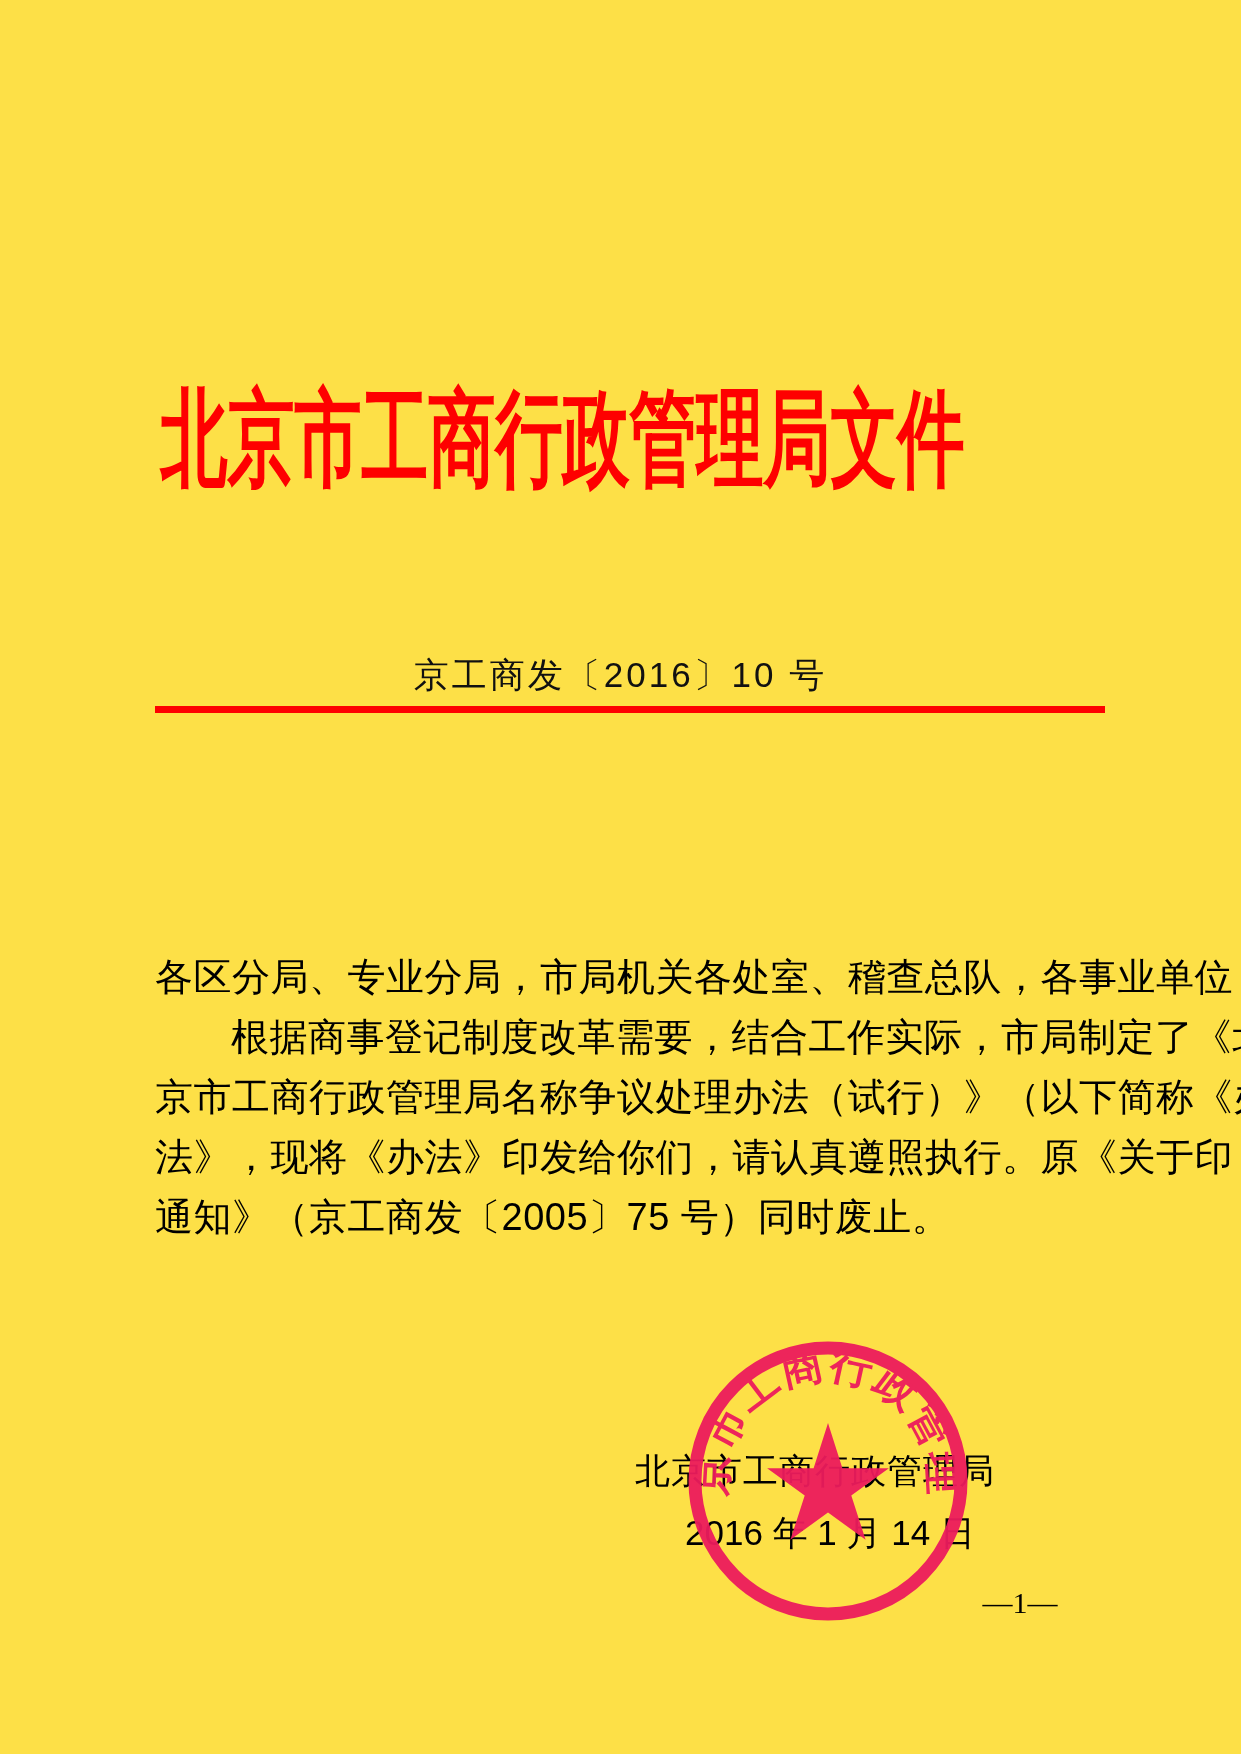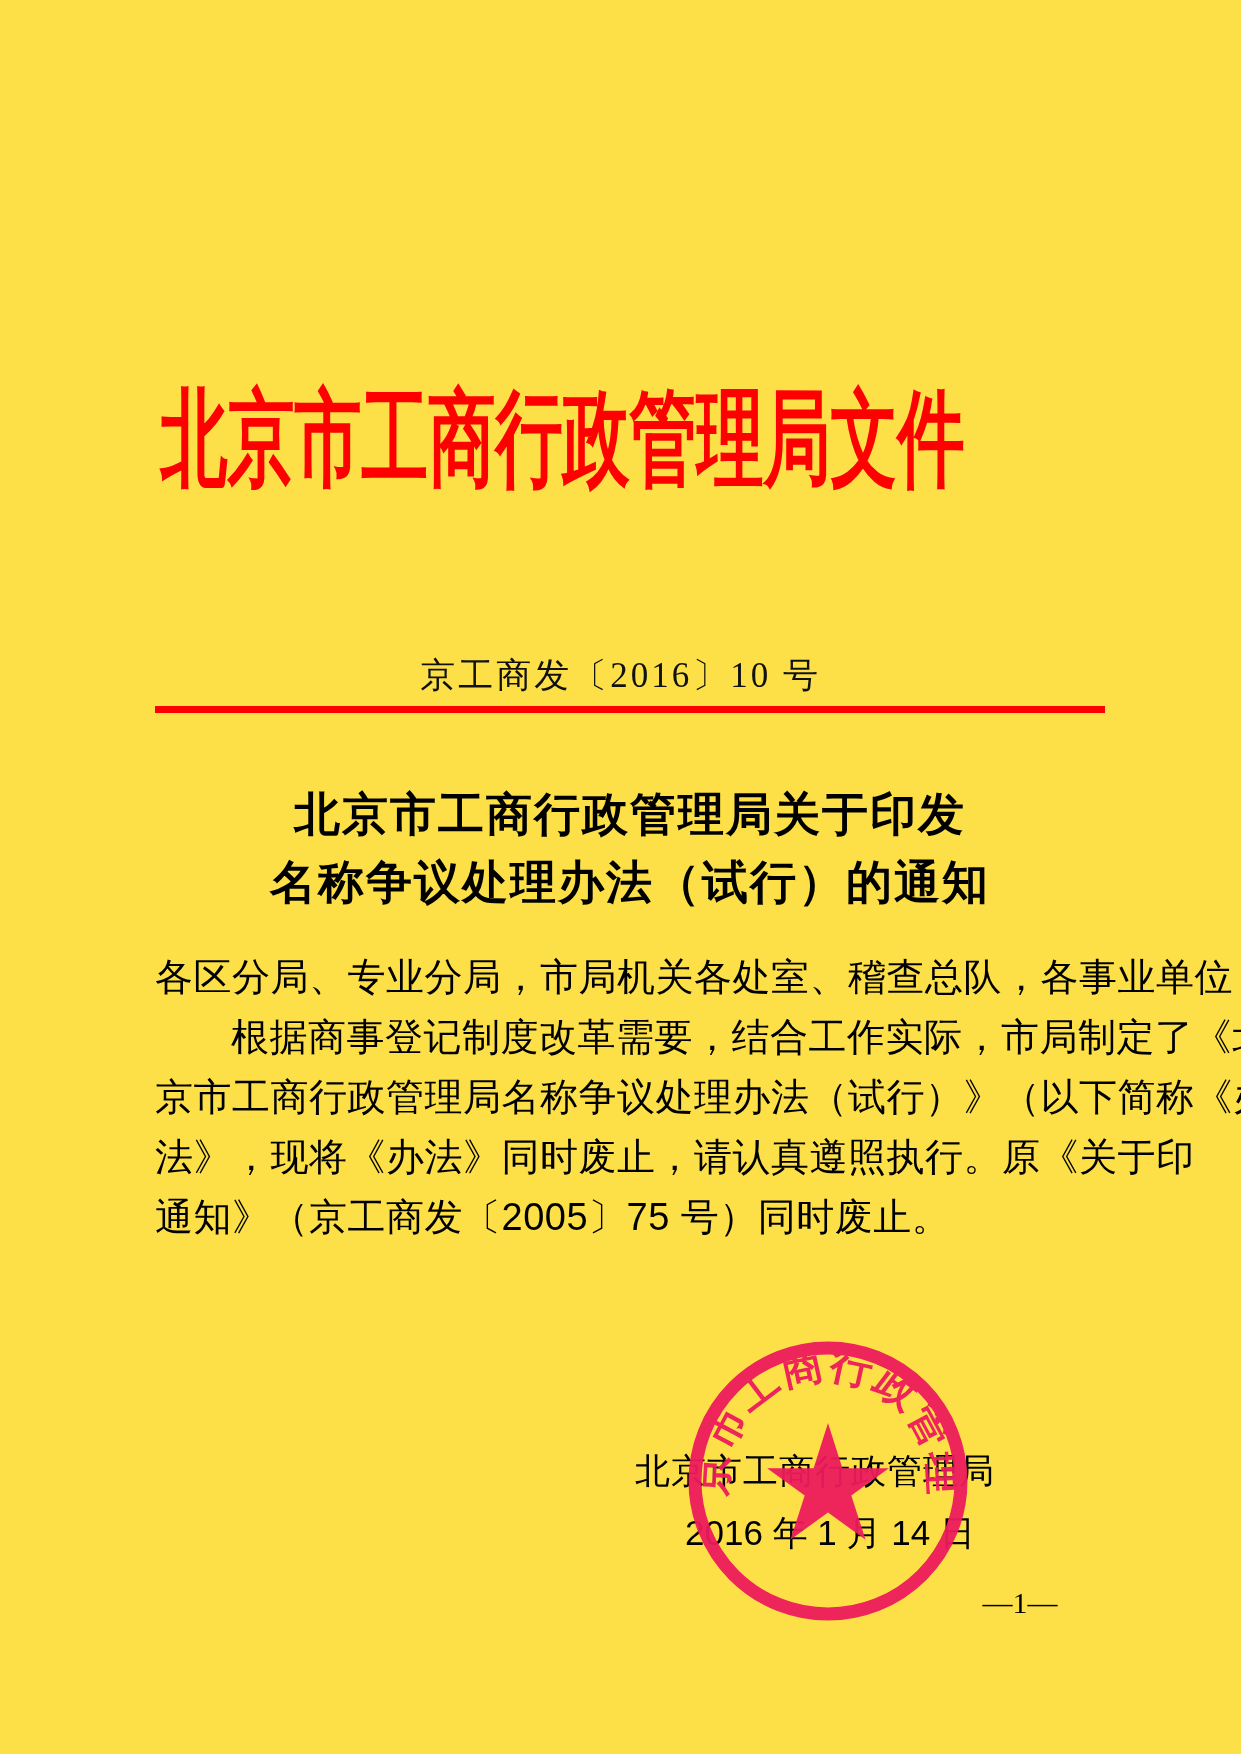--- a/index.html
+++ b/index.html
@@ -19,21 +19,21 @@
     font-size:67px;
     letter-spacing:0px;
     color:#fe0000;
     transform:scaleY(1.58);
     transform-origin:top center;
     white-space:nowrap;
   }
   .doc-number{
     position:absolute;top:652px;left:0;width:1241px;
     text-align:center;
-    font-family:Liberation Serif, serif;
+    font-family:Liberation Sans, sans-serif;
     font-size:35px;
     letter-spacing:3px;
     color:#111;
     white-space:nowrap;
   }
   .red-rule{
     position:absolute;top:706px;left:155px;width:950px;height:7px;
     background:#fe0000;
   }
   .doc-title{
@@ -92,30 +92,26 @@
 <body>
 
 <div class="page">
 
   <div class="header-title">北京市工商行政管理局文件</div>
 
   <div class="doc-number">京工商发〔2016〕10 号</div>
 
   <div class="red-rule"></div>
 
-  <div class="doc-title">
-    <div>北京市工商行政管理局关于印发</div>
-    <div>名称争议处理办法（试行）的通知</div>
-  </div>
 
   <div class="body-block">
     <div class="body-line">各区分局、专业分局，市局机关各处室、稽查总队，各事业单位，</div>
     <div class="body-line indent">根据商事登记制度改革需要，结合工作实际，市局制定了《北</div>
     <div class="body-line">京市工商行政管理局名称争议处理办法（试行）》（以下简称《办</div>
-    <div class="body-line">法》，现将《办法》同时废止，请认真遵照执行。原《关于印</div>
+    <div class="body-line">法》，现将《办法》印发给你们，请认真遵照执行。原《关于印</div>
     <div class="body-line">通知》（京工商发〔2005〕75 号）同时废止。</div>
   </div>
 
   <div class="sig-org">北京市工商行政管理局</div>
 
   <div class="sig-date">2016 年 1 月 14 日</div>
 
   <svg class="seal" viewBox="0 0 292 286" aria-hidden="true">
     <defs>
       <path id="seal-arc" d="M 50.2 177.9 A 102 102 0 1 1 241.8 177.9" fill="none"></path>

